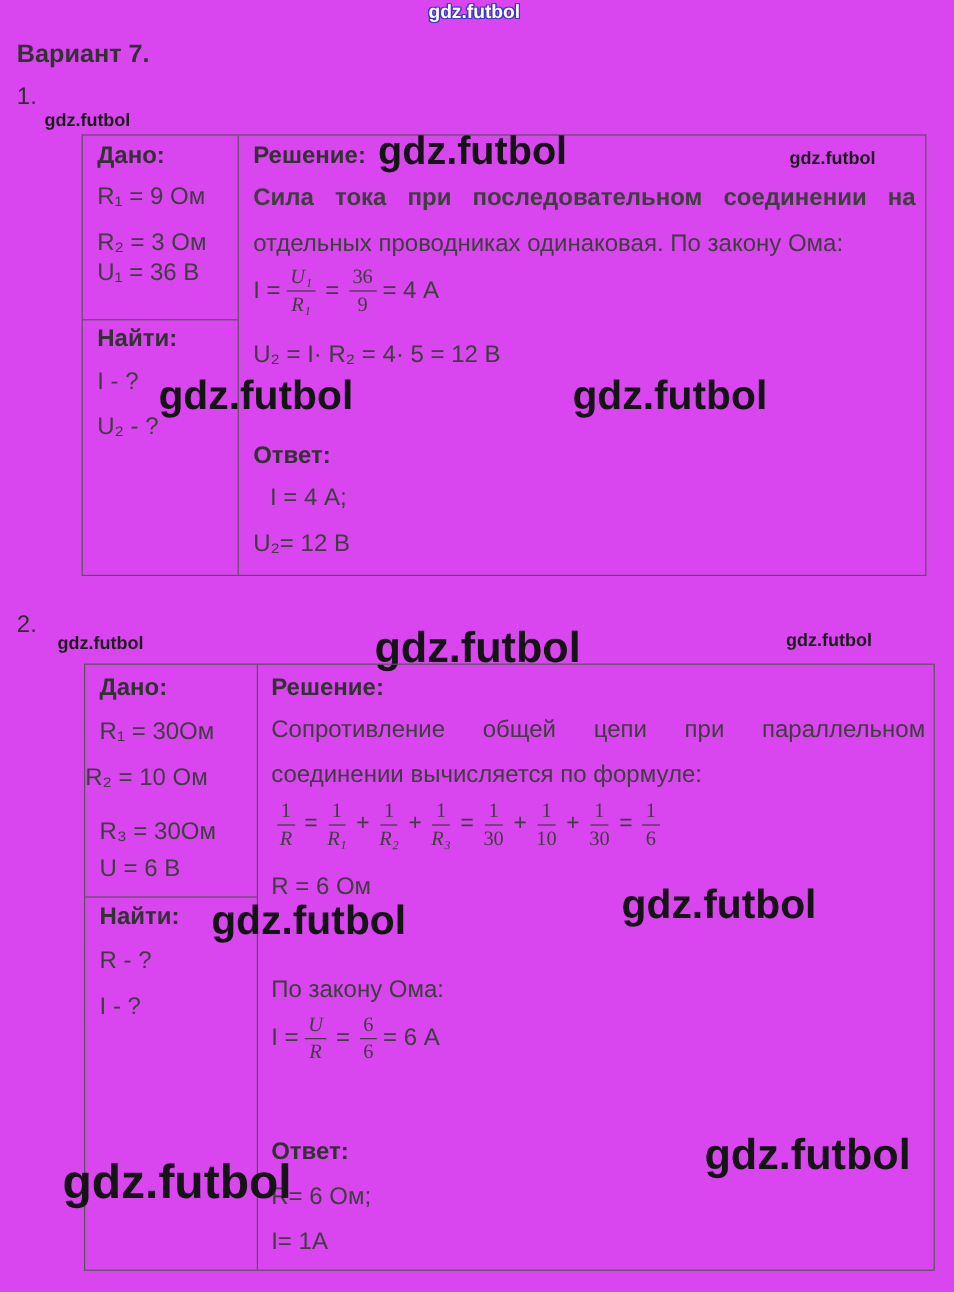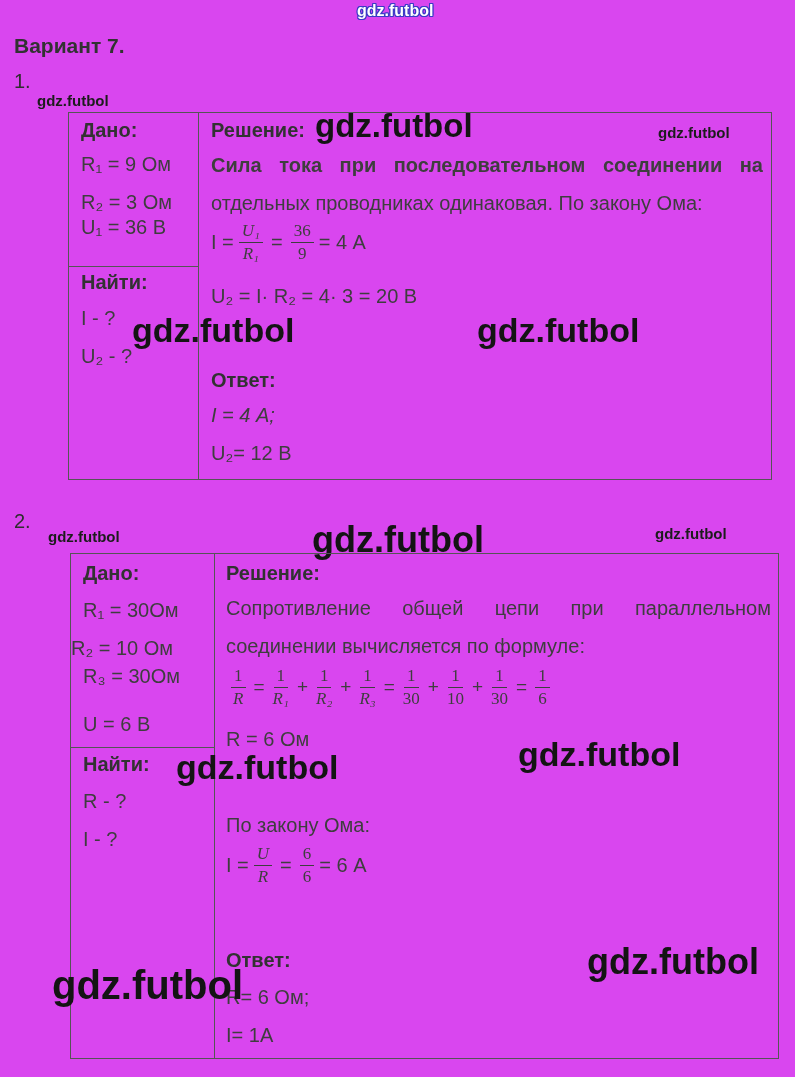--- a/index.html
+++ b/index.html
@@ -67,44 +67,44 @@
           <span class="fn it">U₁</span>
           <span class="fd it">R₁</span>
         </span>
         <span class="op">=</span>
         <span class="frac">
           <span class="fn">36</span>
           <span class="fd">9</span>
         </span>
         <span>= 4 А</span>
       </div>
-      <div class="abs txt" style="left:13px;top:172px;white-space:nowrap;">U₂ = I· R₂ = 4· 3 = 20 В</div>
+      <div class="abs txt" style="left:13px;top:172px;white-space:nowrap;">U₂ = I· R₂ = 4· 5 = 12 В</div>
       <div class="cellrow bold txt" style="left:13px;top:256px;">Ответ:</div>
-      <div class="cellrow txt" style="left:13px;top:291px;font-style:italic;">I = 4 А;</div>
+      <div class="cellrow txt" style="left:27px;top:291px;">I = 4 А;</div>
       <div class="cellrow txt" style="left:13px;top:329px;">U₂= 12 В</div>
     </div>
   </div>
 
   <div class="abs big-wm" style="left:132px;top:313px;font-size:34px;">gdz.futbol</div>
   <div class="abs big-wm" style="left:477px;top:313px;font-size:34px;">gdz.futbol</div>
 
   <div class="abs" style="left:14px;top:510px;font-size:20px;color:#2e2e2e;">2.</div>
   <div class="abs small-wm" style="left:48px;top:528px;">gdz.futbol</div>
   <div class="abs big-wm" style="left:312px;top:522px;font-size:36px;">gdz.futbol</div>
   <div class="abs small-wm" style="left:655px;top:525px;">gdz.futbol</div>
 
   <div class="tbl" style="left:70px;top:553px;width:707px;height:504px;">
 
     <div class="col-div" style="left:143px;"></div>
 
     <div class="abs" style="left:0;top:0;width:143px;height:100%;">
       <div class="cellrow bold txt" style="left:12px;top:8px;">Дано:</div>
       <div class="cellrow txt" style="left:12px;top:45px;">R₁ = 30Ом</div>
       <div class="cellrow txt" style="left:0;top:83px;">R₂ = 10 Ом</div>
-      <div class="cellrow txt" style="left:12px;top:111px;text-align:right;">R₃ = 30Ом</div>
+      <div class="cellrow txt" style="left:12px;top:128px;text-align:right;">R₃ = 30Ом</div>
       <div class="cellrow txt" style="left:12px;top:159px;">U = 6 В</div>
       <div class="row-div" style="top:193px;width:143px;"></div>
       <div class="cellrow bold txt" style="left:12px;top:199px;">Найти:</div>
       <div class="cellrow txt" style="left:12px;top:236px;">R - ?</div>
       <div class="cellrow txt" style="left:12px;top:274px;">I - ?</div>
     </div>
 
     <div class="abs" style="left:143px;top:0;width:564px;height:100%;">
       <div class="cellrow bold txt" style="left:12px;top:8px;">Решение:</div>
       <div class="abs just txt" style="left:12px;top:43px;width:545px;">Сопротивление общей цепи при параллельном</div>

